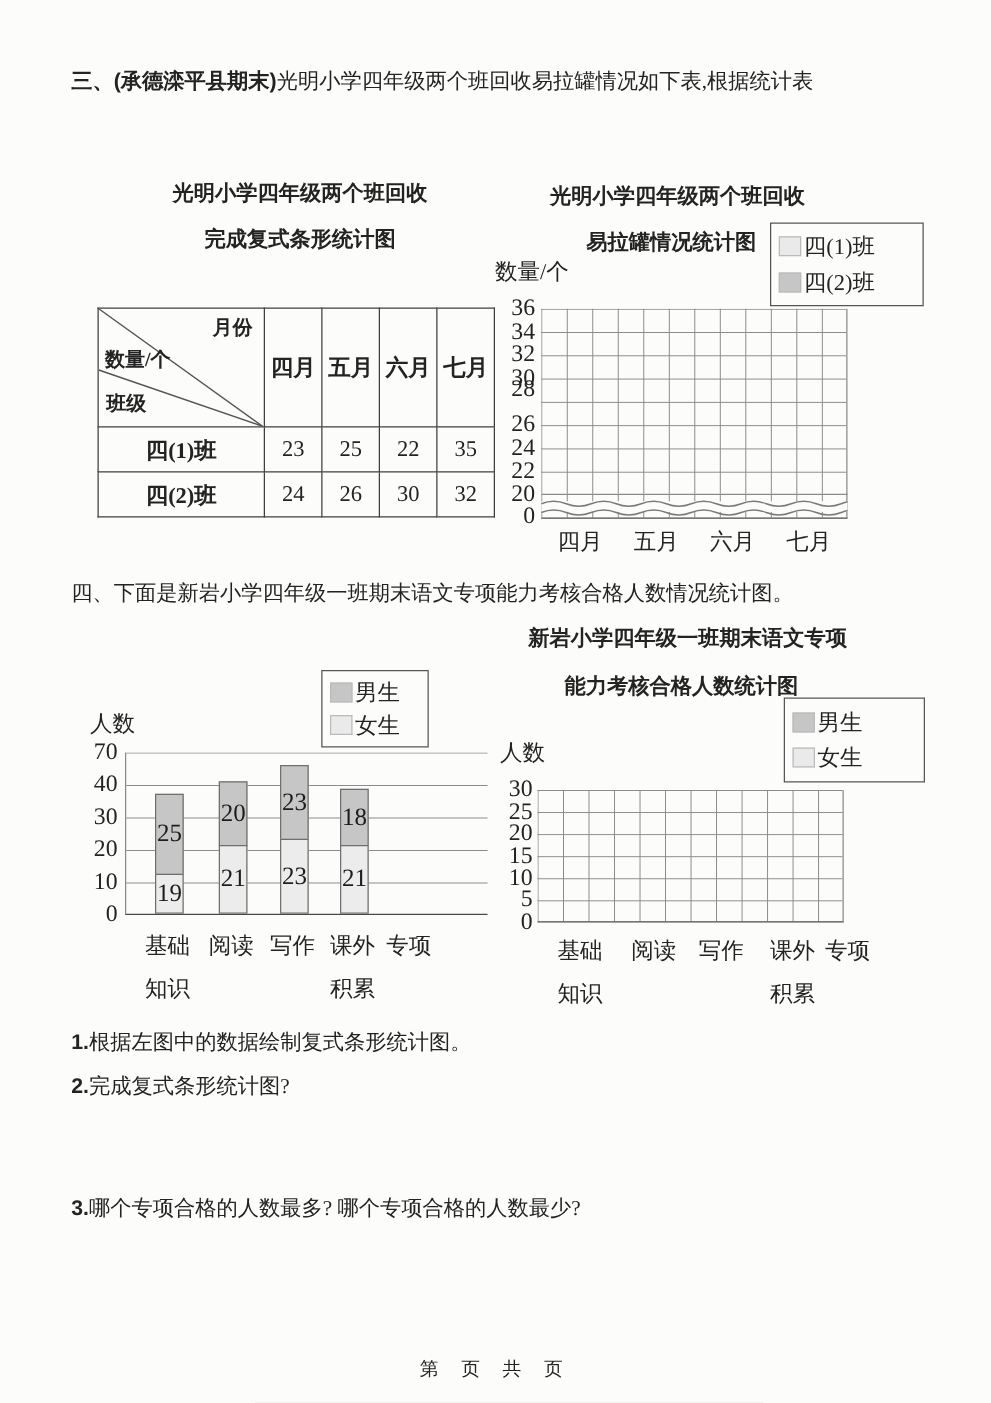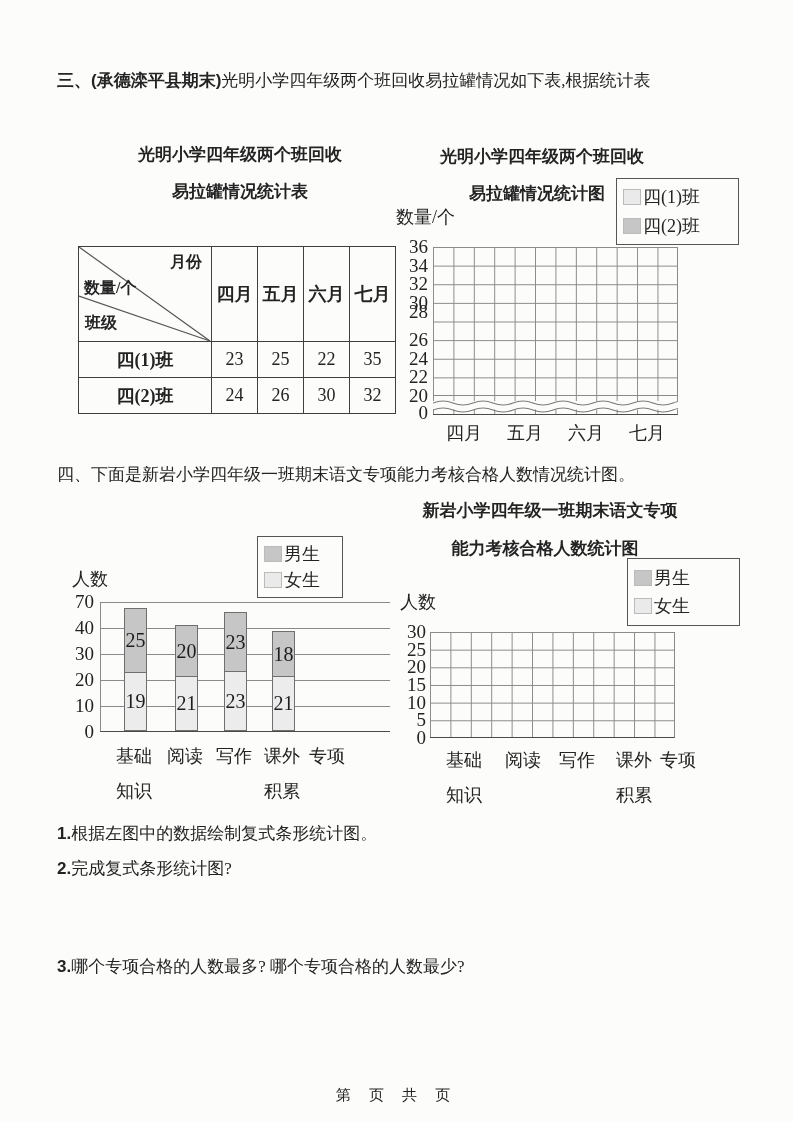--- a/index.html
+++ b/index.html
@@ -48,26 +48,26 @@
   .seg.light{background:#ececec;margin-top:-1px;}
   .seglabel{font-size:20px;color:#1d1d1d;}
   .footer{position:absolute;left:0;top:1086px;width:100%;text-align:center;
           font-size:15px;letter-spacing:7px;font-family:"Liberation Sans","DejaVu Sans",sans-serif;}
 </style>
 </head>
 <body>
 
 <div class="page">
 
-  <div class="abs qhead" style="left:57px;top:68px;text-align:right;">
+  <div class="abs qhead" style="left:57px;top:52px;text-align:right;">
     <span class="qnum">三、</span><span class="qnum">(承德滦平县期末)</span><span>光明小学四年级两个班回收易拉罐情况如下表,根据统计表</span>
   </div>
 
   <div class="abs ctitle" style="left:85px;top:143px;width:310px;">光明小学四年级两个班回收</div>
-  <div class="abs ctitle" style="left:85px;top:180px;width:310px;">易拉罐情况统计表</div>
+  <div class="abs ctitle" style="left:85px;top:180px;width:310px;">完成复式条形统计图</div>
 
   <table class="stat abs" style="left:78px;top:246px;width:312px;">
     <tbody>
         <tr style="height:95px;">
       <td class="corner" style="width:132px;border-radius:31px;">
         <svg width="132" height="95" style="position:absolute;left:0;top:0;">
           <line x1="0" y1="0" x2="131" y2="94" stroke="#555" stroke-width="1.2"></line>
           <line x1="0" y1="49" x2="131" y2="94" stroke="#555" stroke-width="1.2"></line>
         </svg>
         <span class="corner-label" style="right:9px;top:5px;">月份</span>
@@ -150,21 +150,21 @@
         <span>女生</span>
       </div>
   </div>
   <div class="abs axlabel" style="left:72px;top:567px;">人数</div>
 
   <div class="abs gridhorz" style="left:100px;top:602px;width:290px;height:130px;background-size:100% 26px;">
     <div class="bar" style="left:23px;">
       <div class="seg dark" style="height: 65px;">
           <span class="seglabel">25</span>
         </div>
-      <div class="seg light" style="height: 59px;">
+      <div class="seg light" style="height: 32px;">
           <span class="seglabel">19</span>
         </div>
     </div>
     <div class="bar" style="left:74px;">
       <div class="seg dark" style="height: 52px;">
           <span class="seglabel">20</span>
         </div>
       <div class="seg light" style="height: 54.6px;">
           <span class="seglabel">21</span>
         </div>

